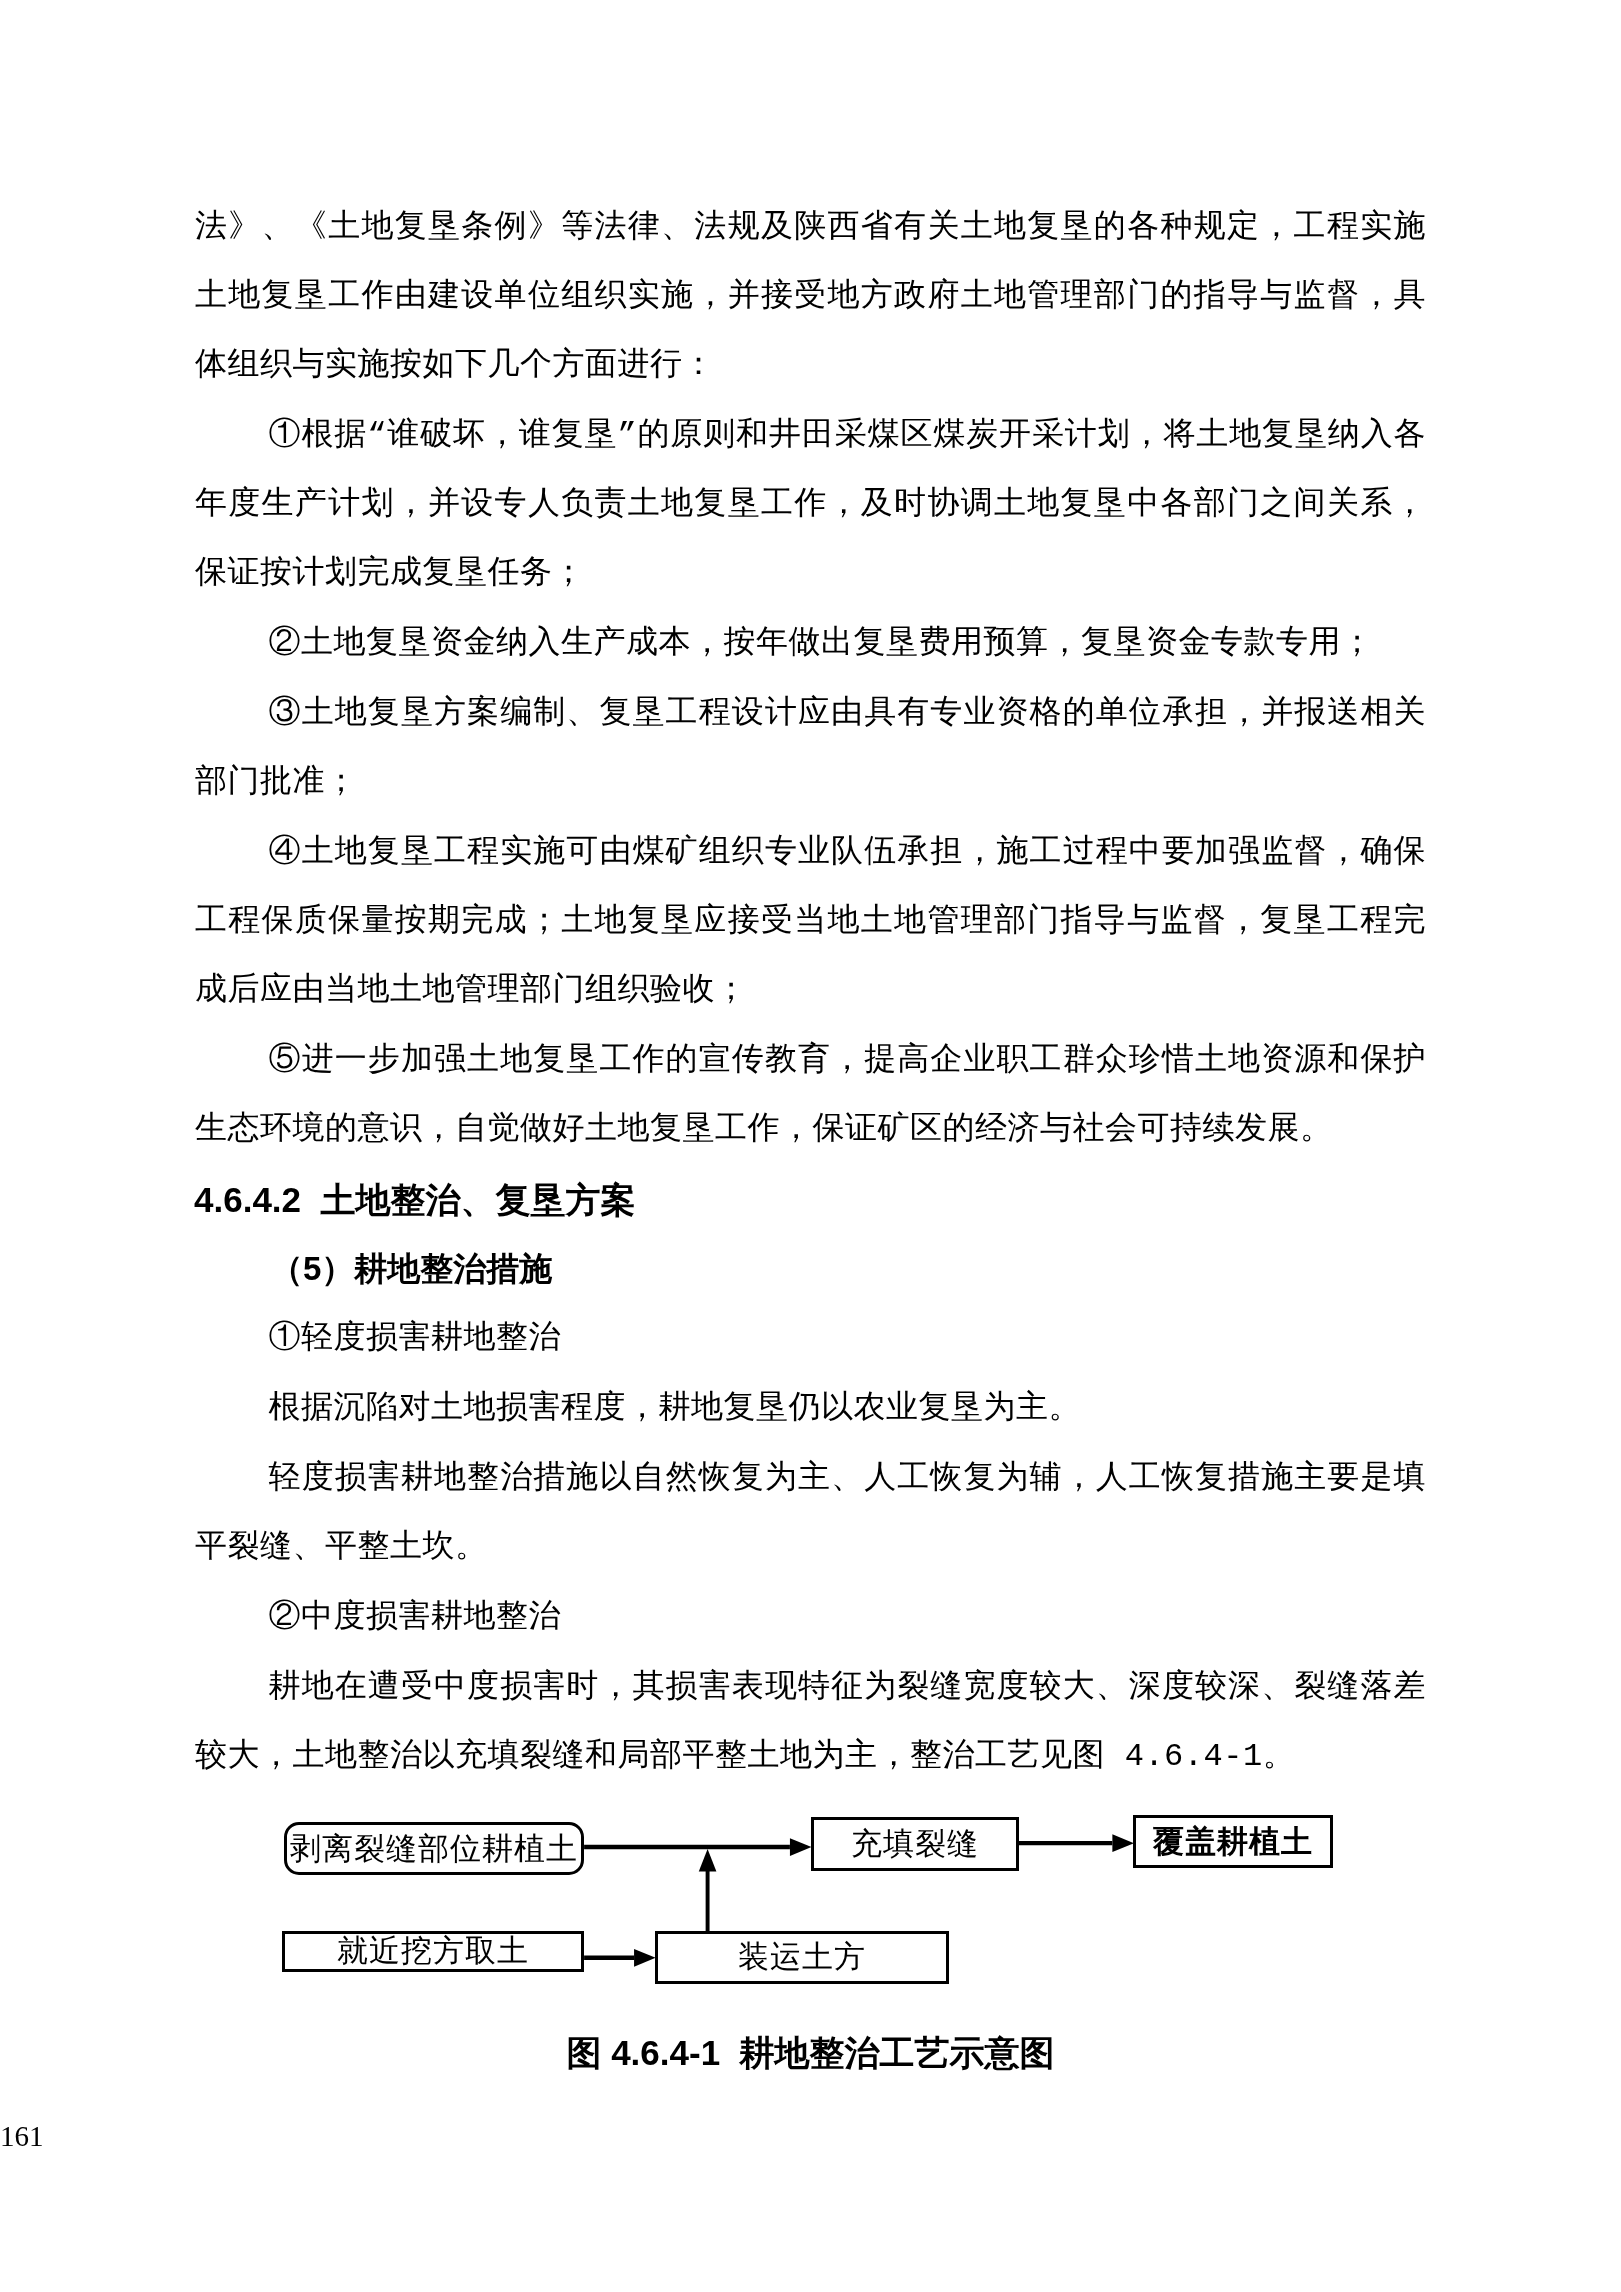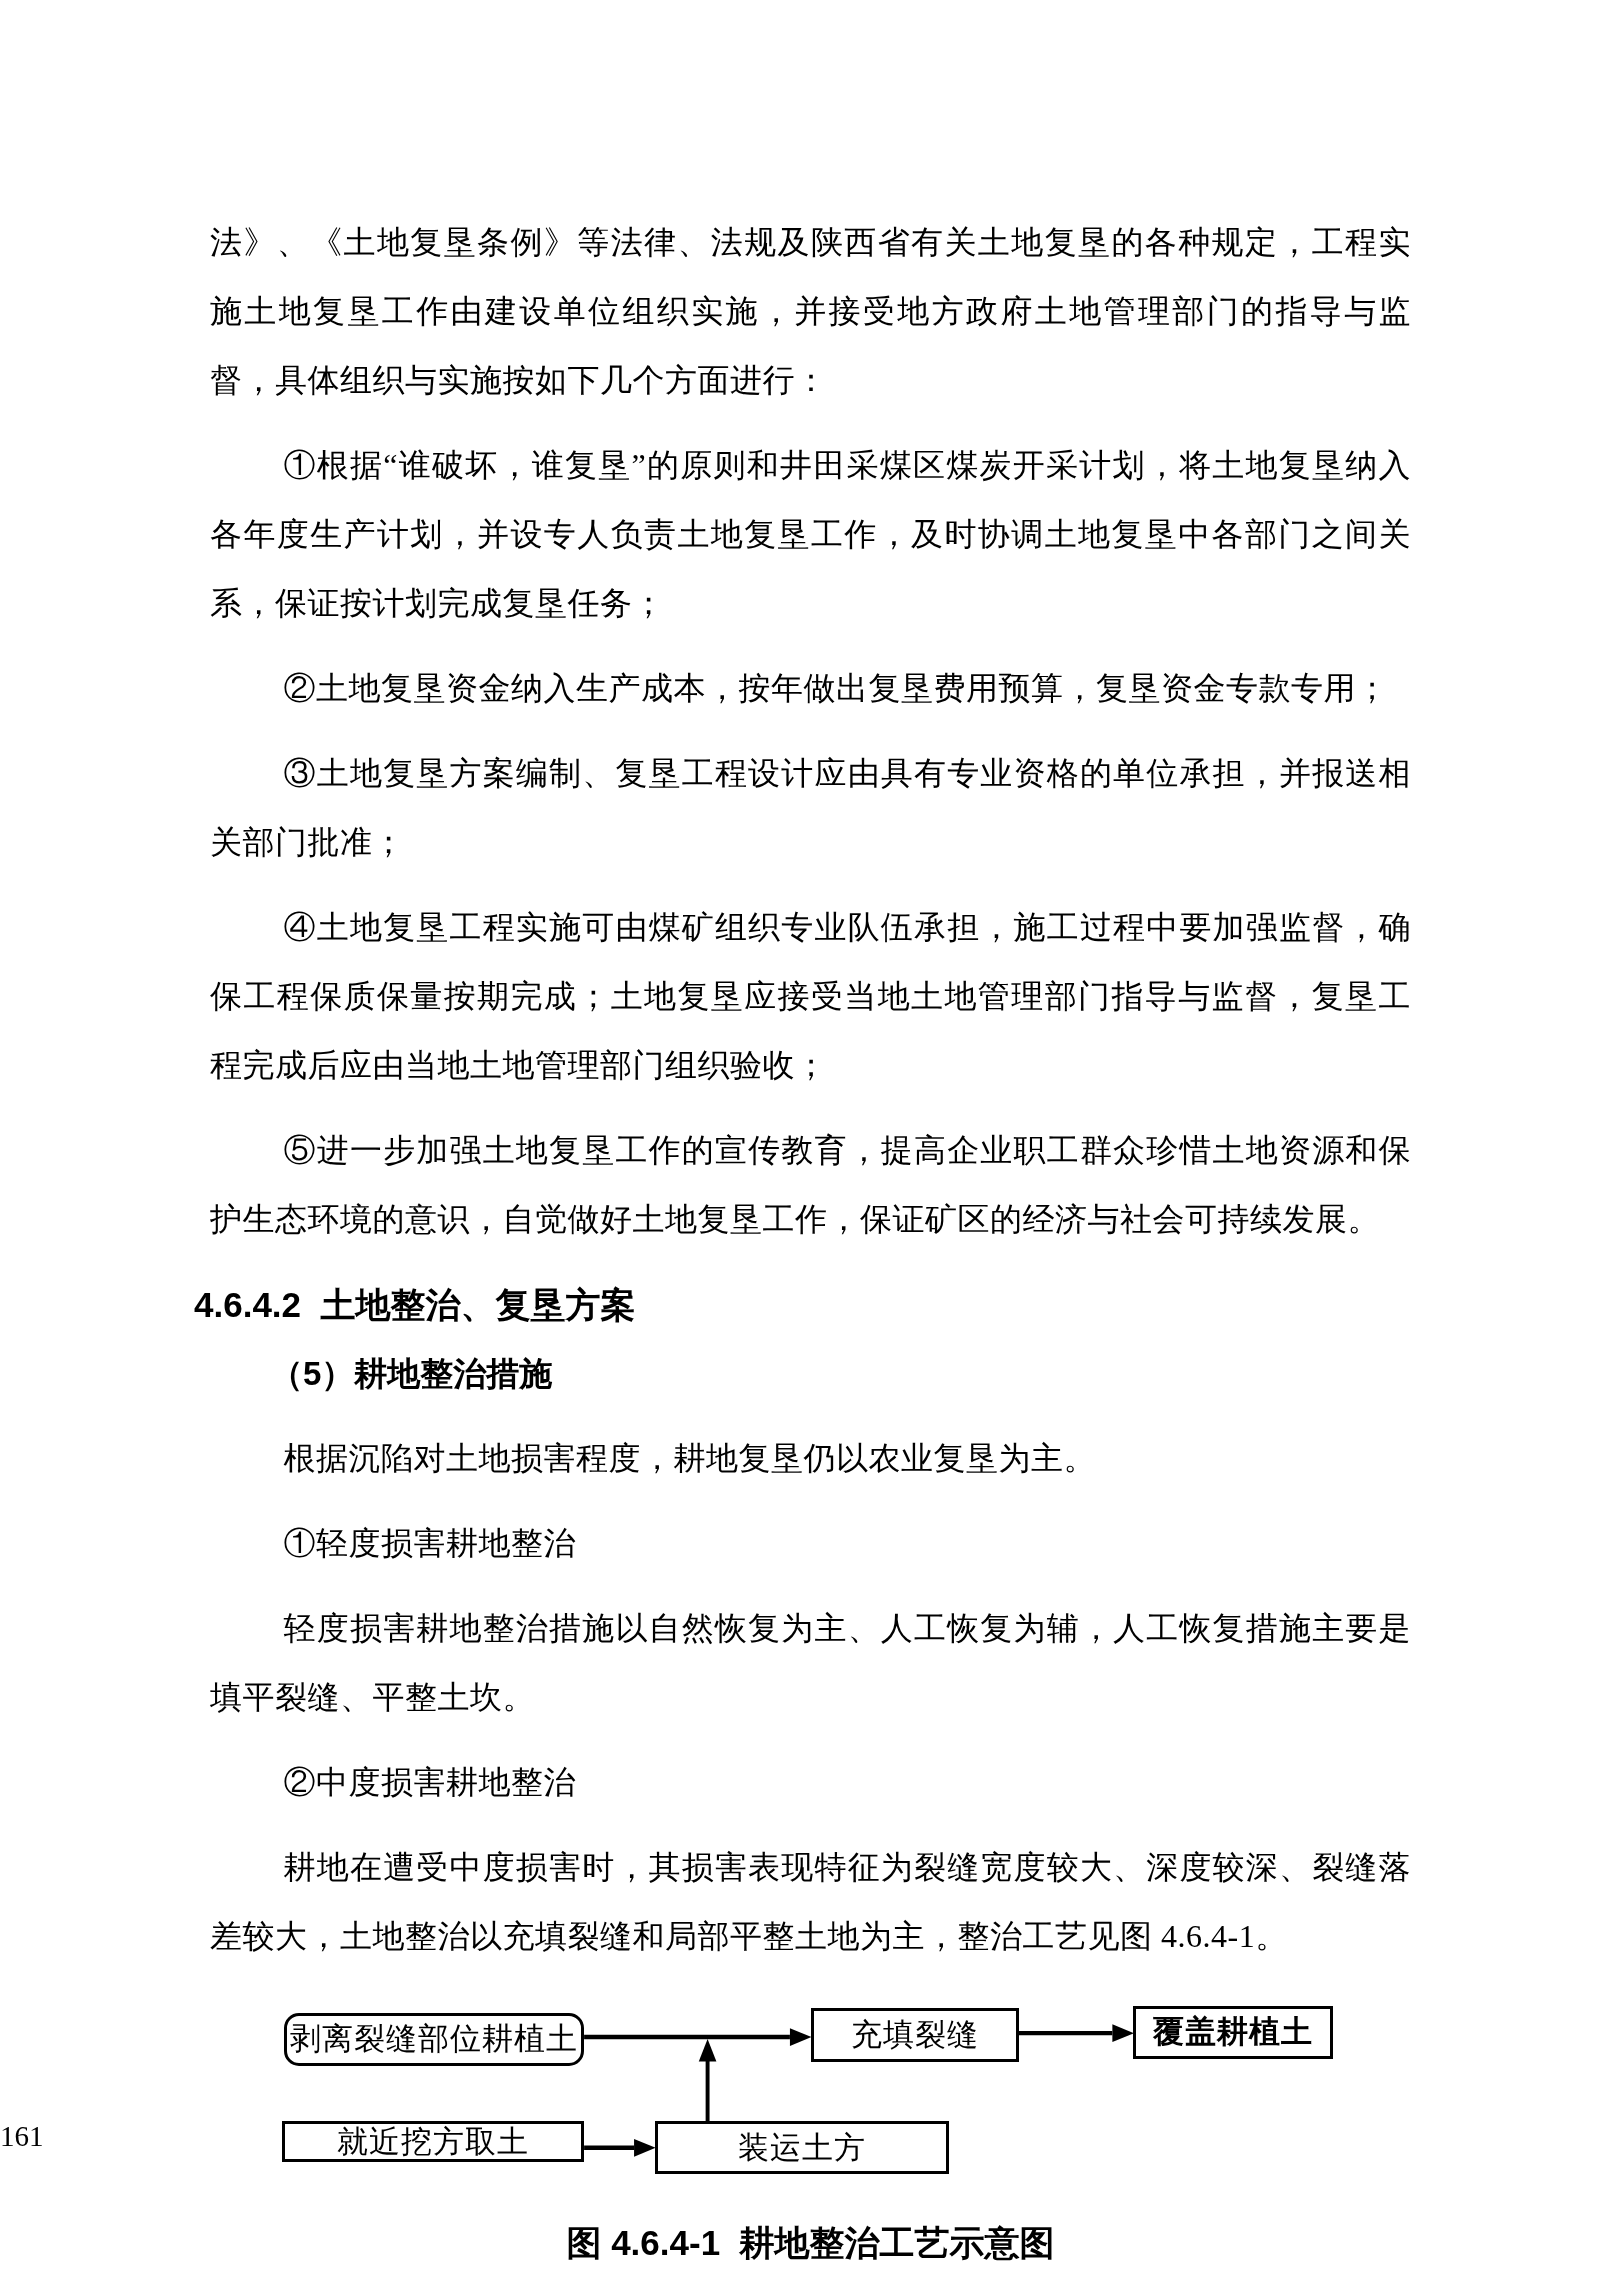--- a/index.html
+++ b/index.html
@@ -17,26 +17,27 @@
     font-family: "Liberation Serif", "DejaVu Serif", serif;
     overflow: hidden;
   }
   .content {
     position: absolute;
     left: 194px;
     top: 192px;
     width: 1233px;
   }
   .para {
-    margin: 16px;
+    margin: 1px;
     font-size: 32px;
     line-height: 69px;
     text-align: justify;
     text-justify: inter-ideograph;
     letter-spacing: 0.5px;
+    font-family: Liberation Mono, monospace;
   }
   .para.indent {
     text-indent: 2.3em;
   }
   .h-section {
     margin: 0;
     font-size: 35px;
     font-weight: bold;
     line-height: 69px;
     white-space: pre-wrap;
@@ -108,22 +109,22 @@
     <p class="para">法》、《土地复垦条例》等法律、法规及陕西省有关土地复垦的各种规定，工程实施土地复垦工作由建设单位组织实施，并接受地方政府土地管理部门的指导与监督，具体组织与实施按如下几个方面进行：</p>
     <p class="para indent">①根据“谁破坏，谁复垦”的原则和井田采煤区煤炭开采计划，将土地复垦纳入各年度生产计划，并设专人负责土地复垦工作，及时协调土地复垦中各部门之间关系，保证按计划完成复垦任务；</p>
     <p class="para indent">②土地复垦资金纳入生产成本，按年做出复垦费用预算，复垦资金专款专用；</p>
     <p class="para indent">③土地复垦方案编制、复垦工程设计应由具有专业资格的单位承担，并报送相关部门批准；</p>
     <p class="para indent">④土地复垦工程实施可由煤矿组织专业队伍承担，施工过程中要加强监督，确保工程保质保量按期完成；土地复垦应接受当地土地管理部门指导与监督，复垦工程完成后应由当地土地管理部门组织验收；</p>
     <p class="para indent">⑤进一步加强土地复垦工作的宣传教育，提高企业职工群众珍惜土地资源和保护生态环境的意识，自觉做好土地复垦工作，保证矿区的经济与社会可持续发展。</p>
 
     <h2 class="h-section">4.6.4.2  土地整治、复垦方案</h2>
     <h3 class="h-sub">（5）耕地整治措施</h3>
 
+    <p class="para indent">①轻度损害耕地整治</p>
     <p class="para indent">根据沉陷对土地损害程度，耕地复垦仍以农业复垦为主。</p>
-    <p class="para indent">①轻度损害耕地整治</p>
     <p class="para indent">轻度损害耕地整治措施以自然恢复为主、人工恢复为辅，人工恢复措施主要是填平裂缝、平整土坎。</p>
     <p class="para indent">②中度损害耕地整治</p>
     <p class="para indent">耕地在遭受中度损害时，其损害表现特征为裂缝宽度较大、深度较深、裂缝落差较大，土地整治以充填裂缝和局部平整土地为主，整治工艺见图 4.6.4-1。</p>
 
     <figure class="flowchart">
       <svg width="1233" height="206" viewBox="0 0 1258 210" aria-hidden="true">
 
         <line x1="398" y1="51" x2="608" y2="51" stroke="#000" stroke-width="4.5"></line>
         <polygon points="608,42 608,60 630,51" fill="#000"></polygon>
 

